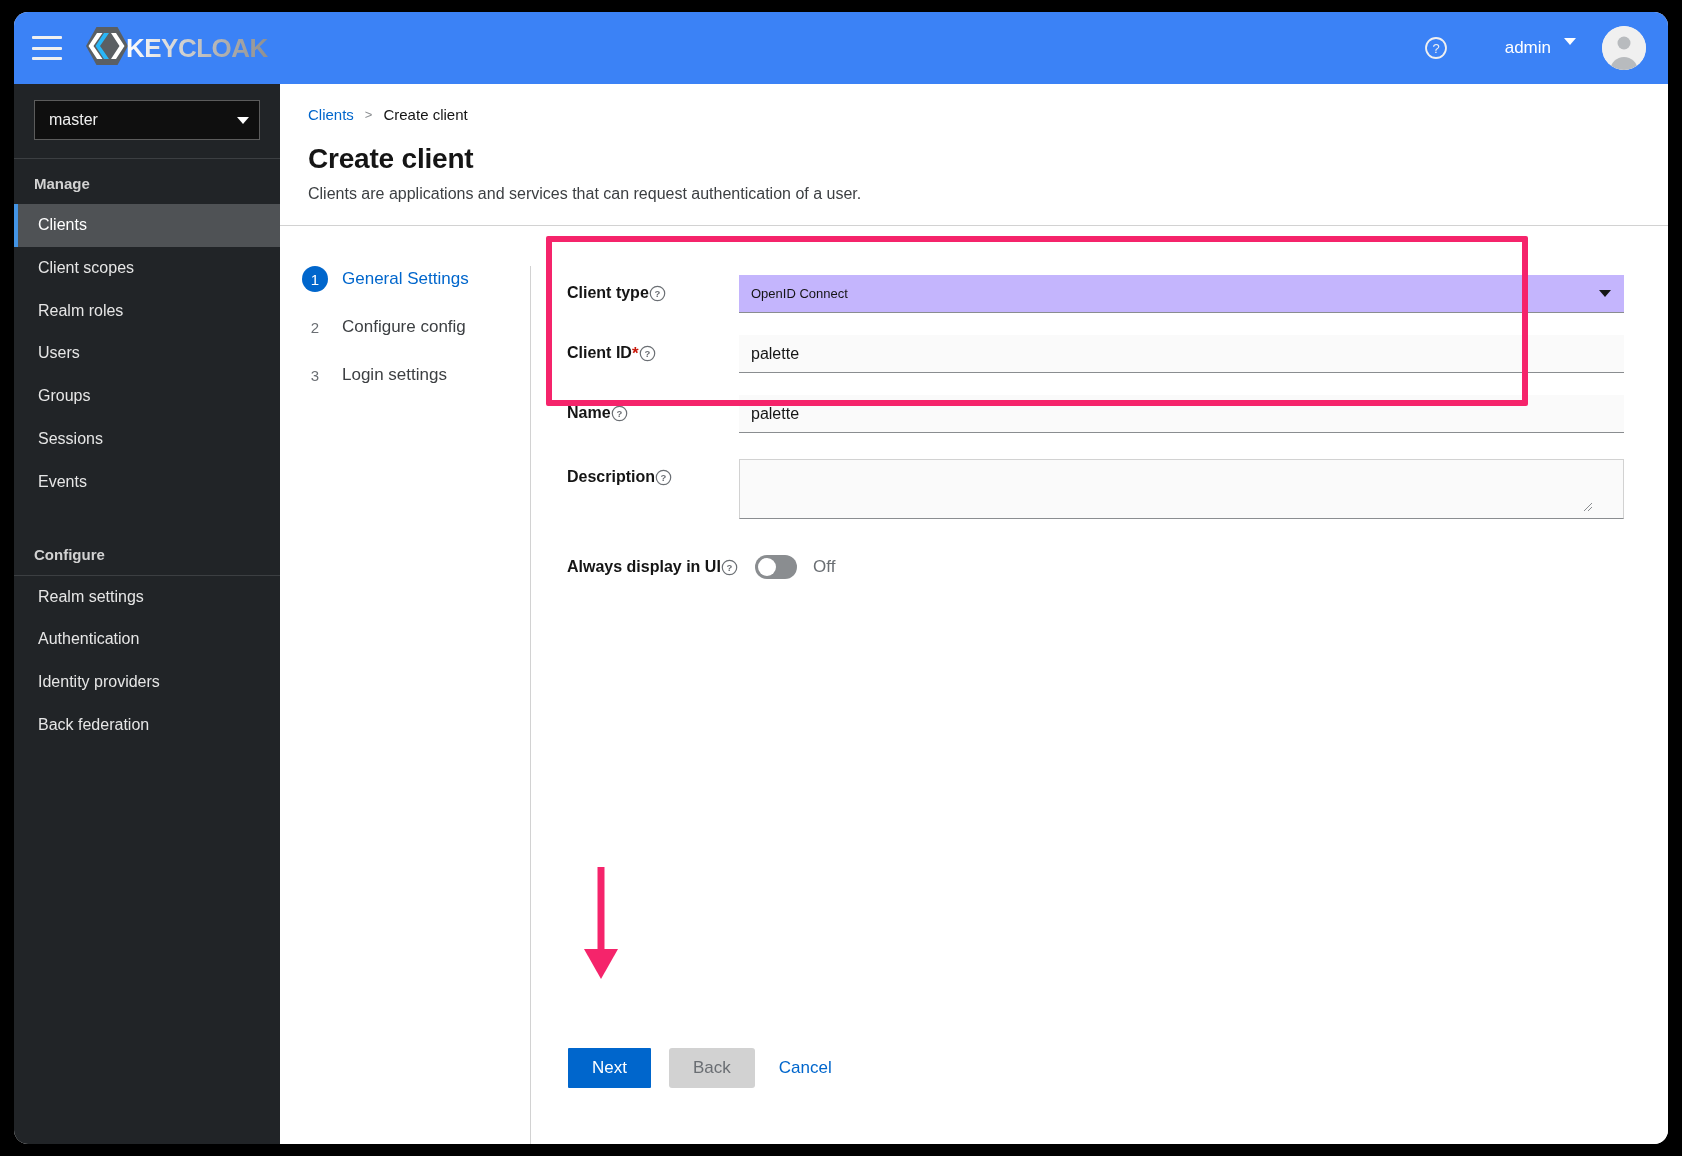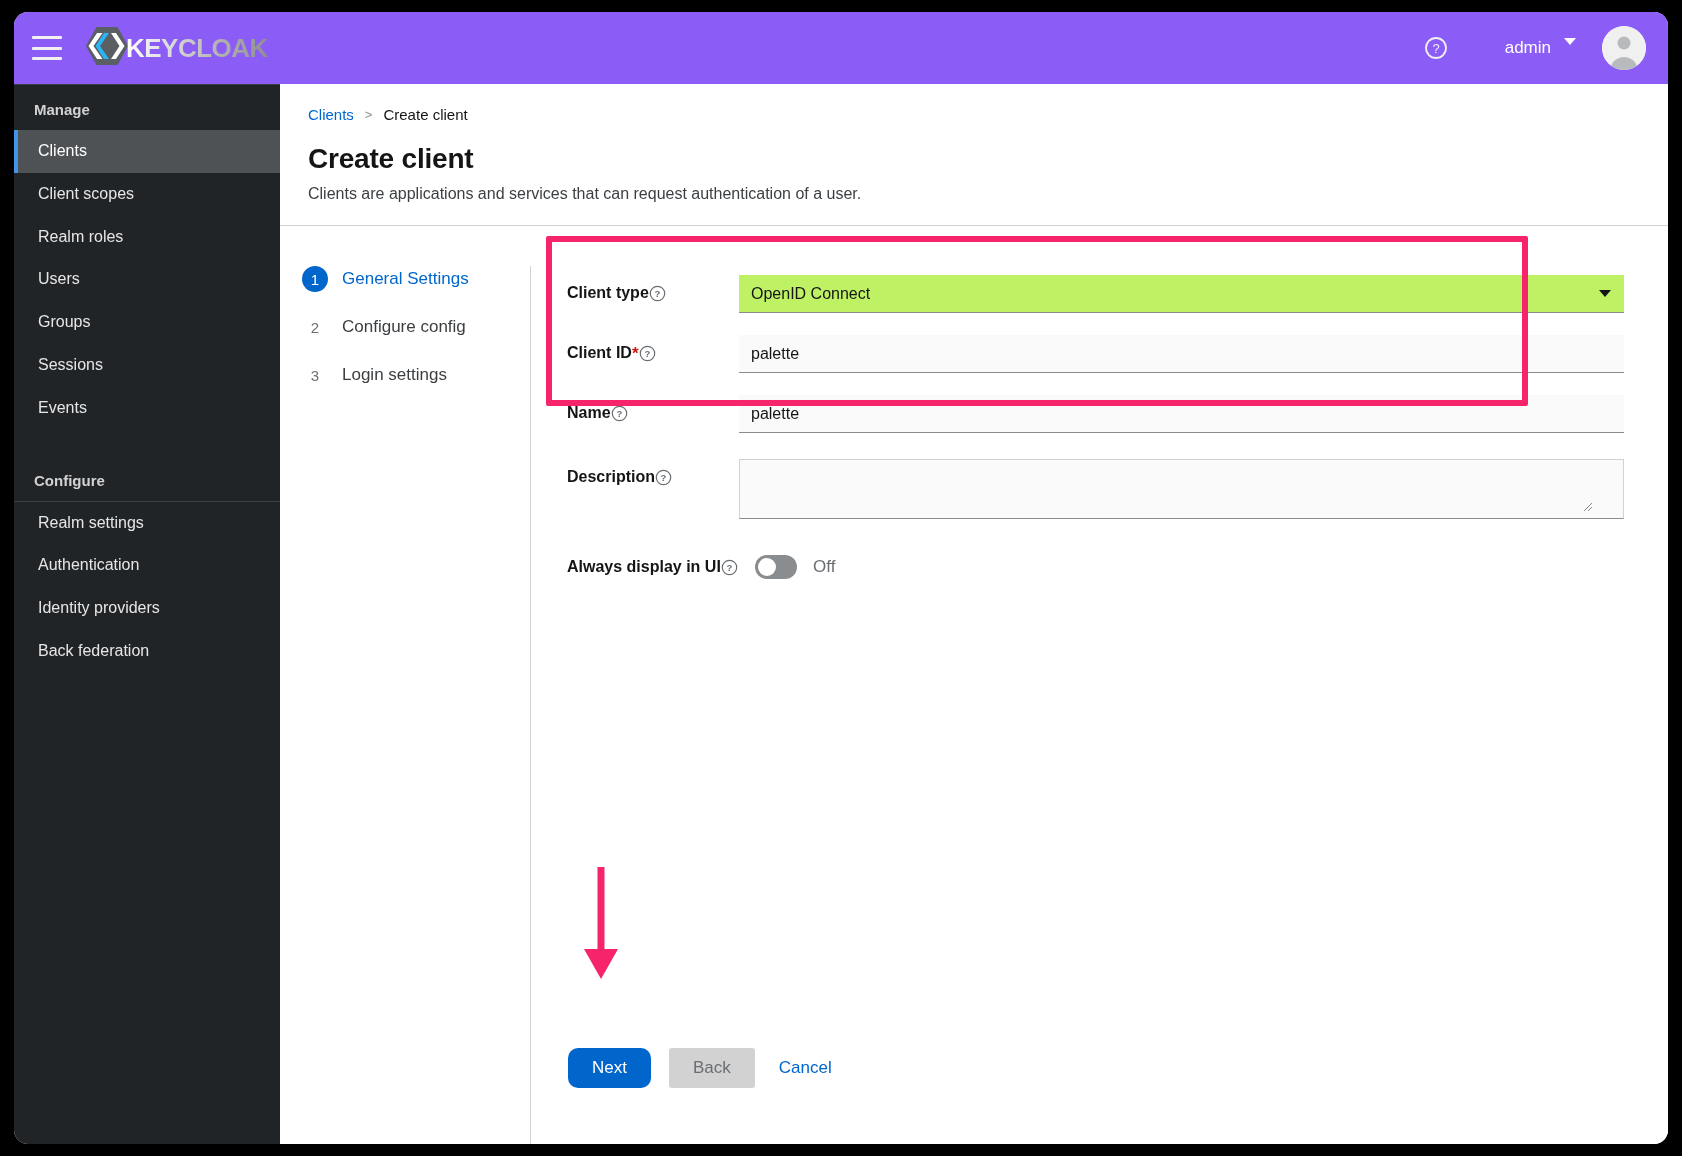--- a/index.html
+++ b/index.html
@@ -15,21 +15,21 @@
     width: 1654px; height: 1132px;
     background: #fff;
     border-radius: 14px;
     overflow: hidden;
   }
 
   
   .masthead {
     position: absolute; left: 0; top: 0;
     width: 100%; height: 72px;
-    background: #8b5cf6;
+    background: #3b82f6;
     display: flex; align-items: center;
     z-index: 5;
   }
   .hamburger {
     width: 30px; height: 24px;
     margin-left: 18px; margin-right: 24px;
     display: flex; flex-direction: column;
     justify-content: space-between;
     cursor: pointer;
   }
@@ -186,22 +186,22 @@
     background: #fafafa;
     font-size: 16px; color: #151515;
     padding: 0 12px;
     font-family: "Liberation Sans", sans-serif;
     outline: none;
   }
   .sel-wrap { position: relative; }
   .sel-input {
     width: 100%; height: 38px;
     border: none; border-bottom: 1px solid #8a8d90;
-    background: #bef264;
-    font-size: 16px; color: #151515;
+    background: #c4b5fd;
+    font-size: 13px; color: #151515;
     padding: 0 34px 0 12px;
     display: flex; align-items: center;
     cursor: pointer;
   }
   .sel-caret {
     position: absolute; right: 13px; top: 15px;
     width: 0; height: 0;
     border-left: 6px solid transparent;
     border-right: 6px solid transparent;
     border-top: 7px solid #151515;
@@ -247,21 +247,21 @@
 
   
   .footer-actions {
     position: absolute;
     left: 288px; bottom: 56px;
     display: flex; align-items: center; gap: 18px;
   }
   .btn-primary {
     background: #0066cc; color: #fff;
     border: none; font-size: 17px;
-    padding: 10px 24px; border-radius: 10px;
+    padding: 10px 24px; border-radius: 1px;
     cursor: pointer; font-family: "Liberation Sans", sans-serif;
   }
   .btn-disabled {
     background: #d2d2d2; color: #6a6e73;
     border: none; font-size: 17px;
     padding: 10px 24px; border-radius: 3px;
     cursor: default; font-family: "Liberation Sans", sans-serif;
   }
   .btn-link {
     background: none; border: none; color: #0066cc;
@@ -312,20 +312,26 @@
         <svg width="44" height="44" viewBox="0 0 44 44">
           <circle cx="22" cy="22" r="22" fill="#f0f0f0"></circle>
           <circle cx="22" cy="17" r="6.5" fill="#b8bbbe"></circle>
           <path d="M8.5 44 a13.5 13 0 0 1 27 0 z" fill="#b8bbbe"></path>
         </svg>
       </div>
     </div>
   </header>
 
   <nav class="sidebar">
+    <div class="realm-select-wrap">
+      <div class="realm-select">
+        <span class="val">master</span>
+        <span class="caret"></span>
+      </div>
+    </div>
     <div class="nav-divider"></div>
 
     <div>
       <div class="nav-group-title">Manage</div>
       <a class="nav-item active">Clients</a>
       <a class="nav-item">Client scopes</a>
       <a class="nav-item">Realm roles</a>
       <a class="nav-item">Users</a>
       <a class="nav-item">Groups</a>
       <a class="nav-item">Sessions</a>

